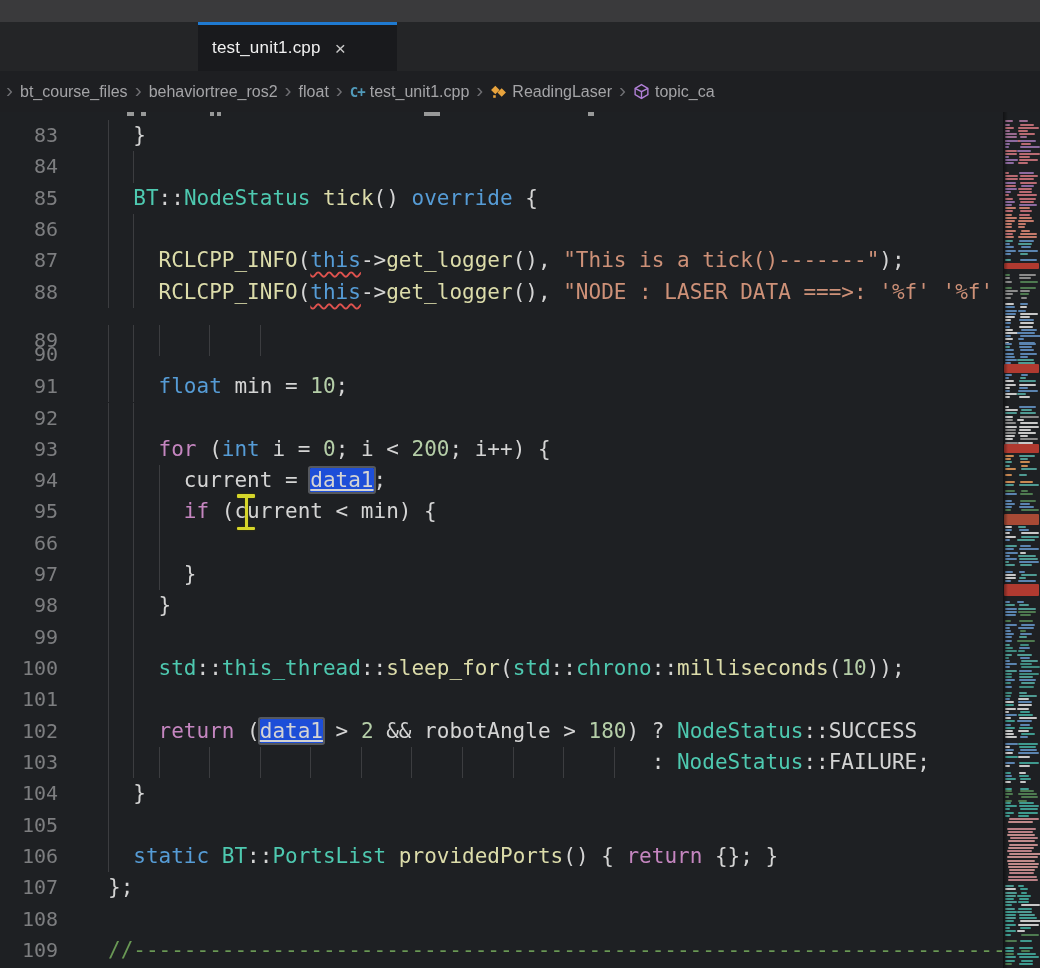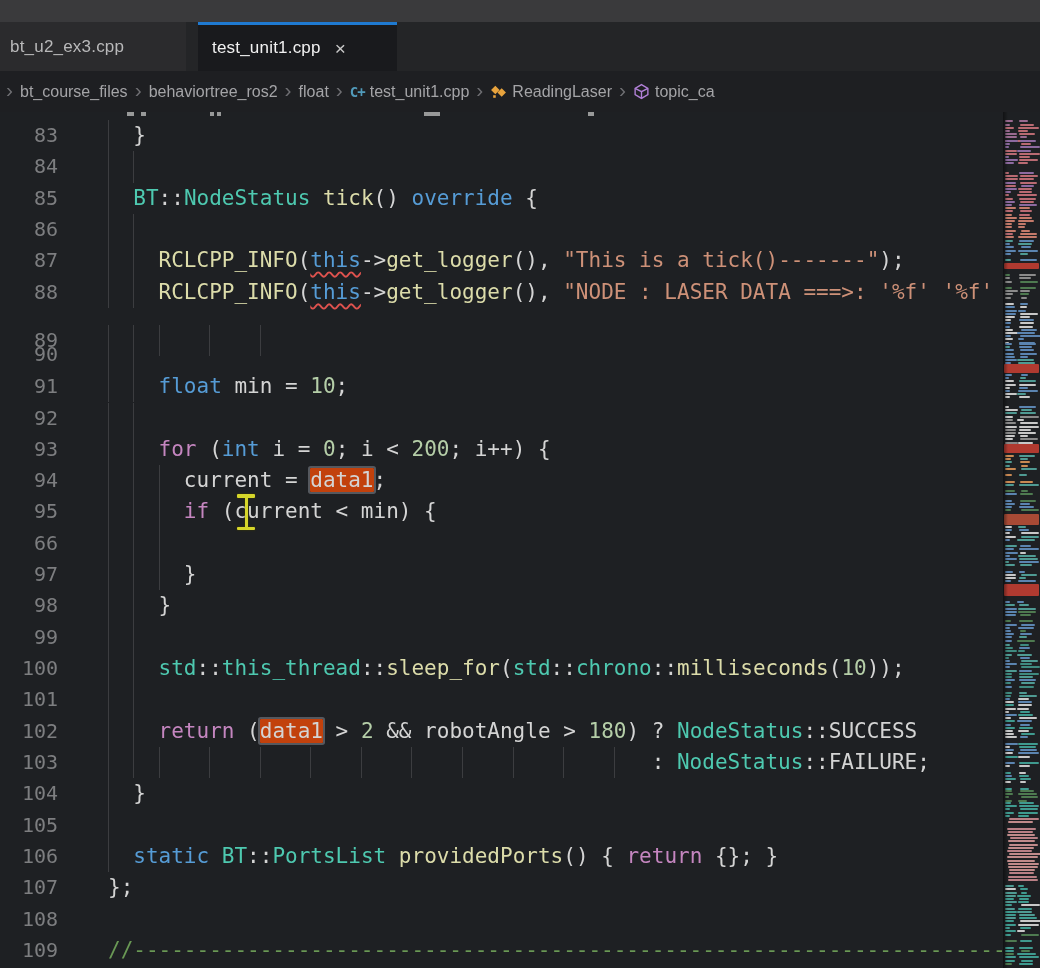--- a/index.html
+++ b/index.html
@@ -32,44 +32,41 @@
   .tk.d{color:#d4d4d4;}
   .tk.k{color:#569cd6;}
   .tk.c{color:#c586c0;}
   .tk.t{color:#4ec9b0;}
   .tk.f{color:#dcdcaa;}
   .tk.s{color:#ce9178;}
   .tk.n{color:#b5cea8;}
   .tk.m{color:#6a9955;}
   .tk.ksq{color:#569cd6;text-decoration:underline;text-decoration-style:wavy;
           text-decoration-color:#e0524e;text-decoration-thickness:2px;text-underline-offset:4px;}
-  .tk.hl{background:#c2410c;box-shadow:0 0 0 2px #55585e;border-radius:1px;}
+  .tk.hl{background:#1d4ed8;box-shadow:0 0 0 2px #55585e;border-radius:1px;text-decoration:underline;}
   .pmark{position:absolute;background:#c2c2c2;opacity:.75;height:4px;}
   
   .ibeam{position:absolute;width:20px;height:36px;z-index:30;filter:drop-shadow(0 0 1px #3a3a00);}
   .ibeam .bar{position:absolute;left:1px;width:18px;height:3.5px;background:#d6d62a;border-radius:1px;}
   .ibeam .bar.b{bottom:0;}
   .ibeam .stem{position:absolute;left:8.2px;top:2px;width:3.5px;height:32px;background:#d6d62a;}
   
   .minimap{position:absolute;left:1003px;top:112px;width:37px;height:856px;background:#1e2023;overflow:hidden;}
   .minimap::before{content:"";position:absolute;left:0;top:0;width:5px;height:100%;
       background:linear-gradient(to right,rgba(0,0,0,.45),rgba(0,0,0,0));z-index:5;}
   .mm-seg{position:absolute;height:2px;border-radius:1px;}
 </style>
 </head>
 <body>
 
 <div class="app">
 
   <div class="titlebar"></div>
 
   <div class="tabbar">
-    <div class="tab inactive">
-      <span>bt_u2_ex3.cpp</span>
-    </div>
     <div class="tab active">
       <span>test_unit1.cpp</span>
       <span class="close">×</span>
     </div>
   </div>
 
   <div class="breadcrumb" id="breadcrumb">
       <span class="crumb-sep" style="margin-left: 6px;">›</span>
       <span class="crumb">bt_course_files</span>
       <span class="crumb-sep">›</span>

